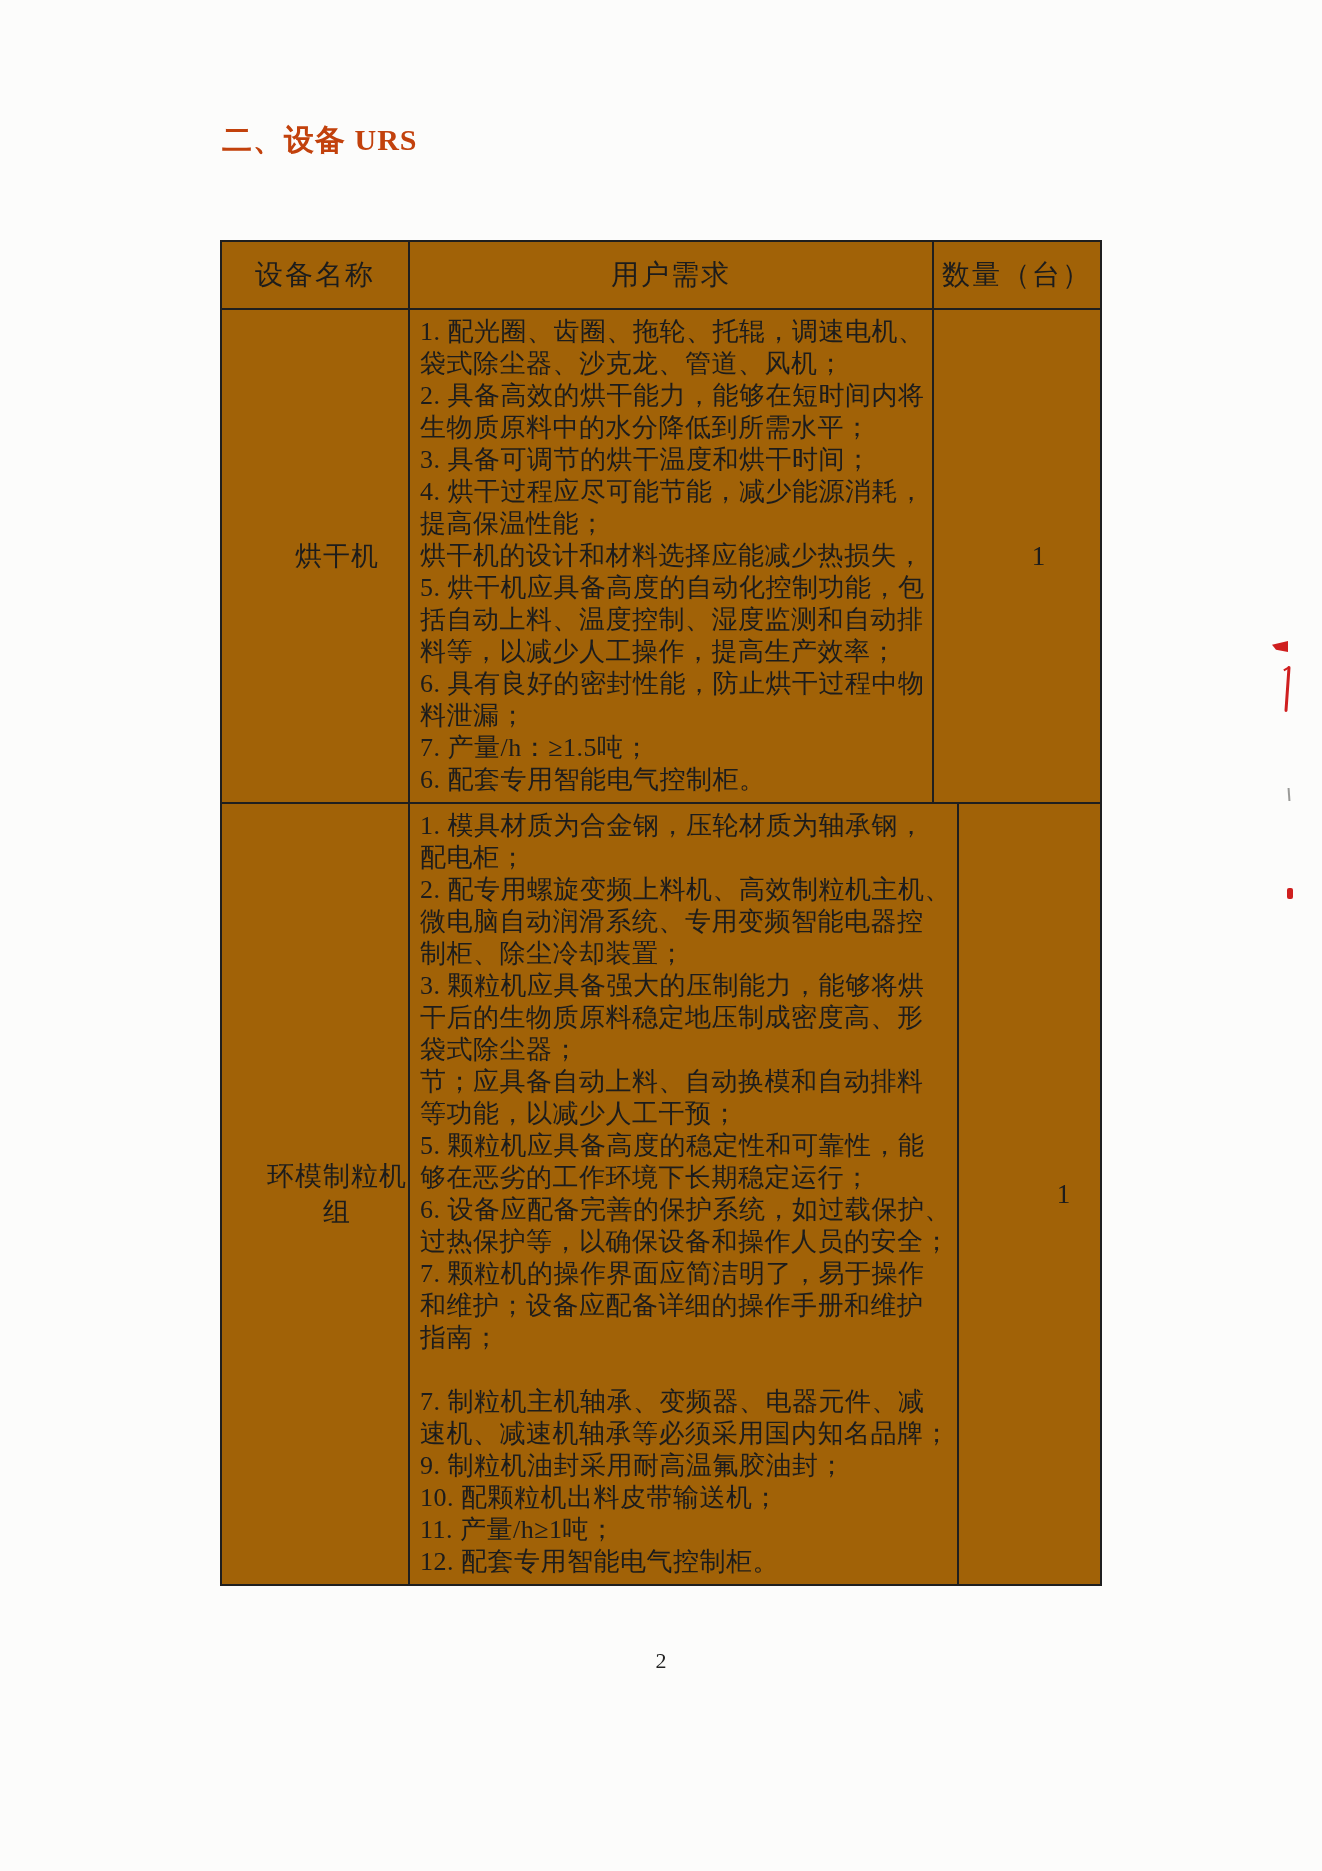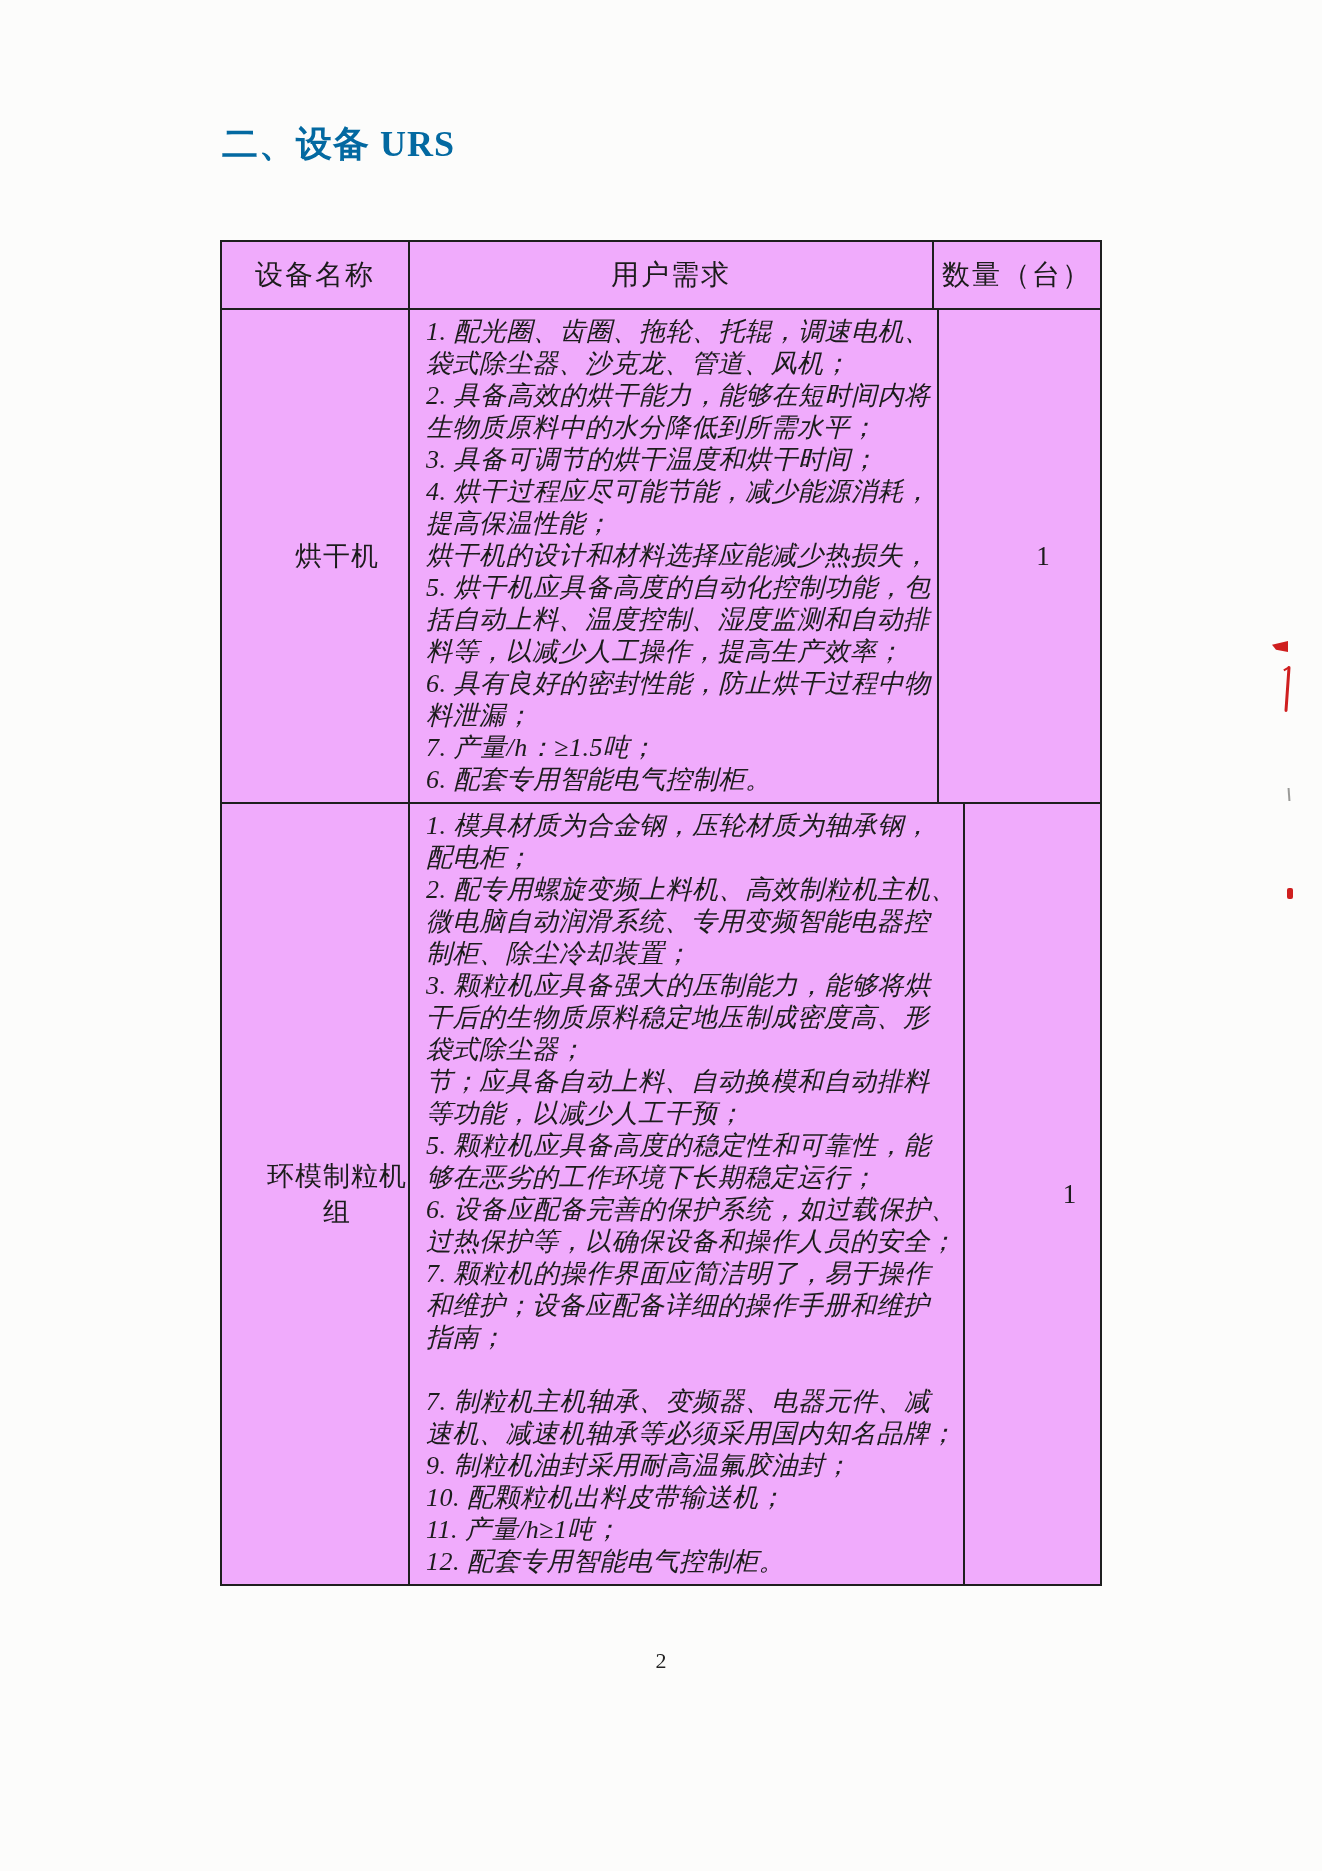--- a/index.html
+++ b/index.html
@@ -10,34 +10,34 @@
     margin: 0 auto;
     background: #fcfcfb;
     overflow: hidden;
     font-family: "Liberation Serif", "DejaVu Serif", serif;
     color: #1c1c1c;
   }
   .doc-title {
     position: absolute;
     left: 222px;
     top: 120px;
-    font-size: 36px;
+    font-size: 30px;
     font-weight: bold;
     letter-spacing: 1px;
-    color: #0369a1;
+    color: #c2410c;
     white-space: nowrap;
     font-family: Liberation Serif, serif;
   }
   .urs-table {
     position: absolute;
     left: 220px;
     top: 240px;
     width: 878px;
     border: 2px solid #1f1f1f;
-    background: #f0abfc;
+    background: #a16207;
   }
   .tr {
     display: grid;
     grid-template-columns: 186px 1fr 168px;
   }
   .tr + .tr { border-top: 2px solid #1f1f1f; }
   .td { box-sizing: border-box; }
   .td + .td { border-left: 2px solid #1f1f1f; }
   .header-row .td {
     height: 66px;
@@ -50,22 +50,21 @@
   .cell-center {
     display: flex;
     align-items: center;
     justify-content: center;
     font-size: 27px;
     letter-spacing: 1px;
     text-align: center;
     padding-left: 44px;
   }
   .req-cell {
-    padding: 6px 6px 6px 16px;
-    font-style: italic;
+    padding: 6px 6px 6px 10px;
   }
   .req-line {
     font-size: 26px;
     line-height: 32px;
     min-height: 32px;
     white-space: nowrap;
     letter-spacing: 0.5px;
   }
   .page-number {
     position: absolute;

